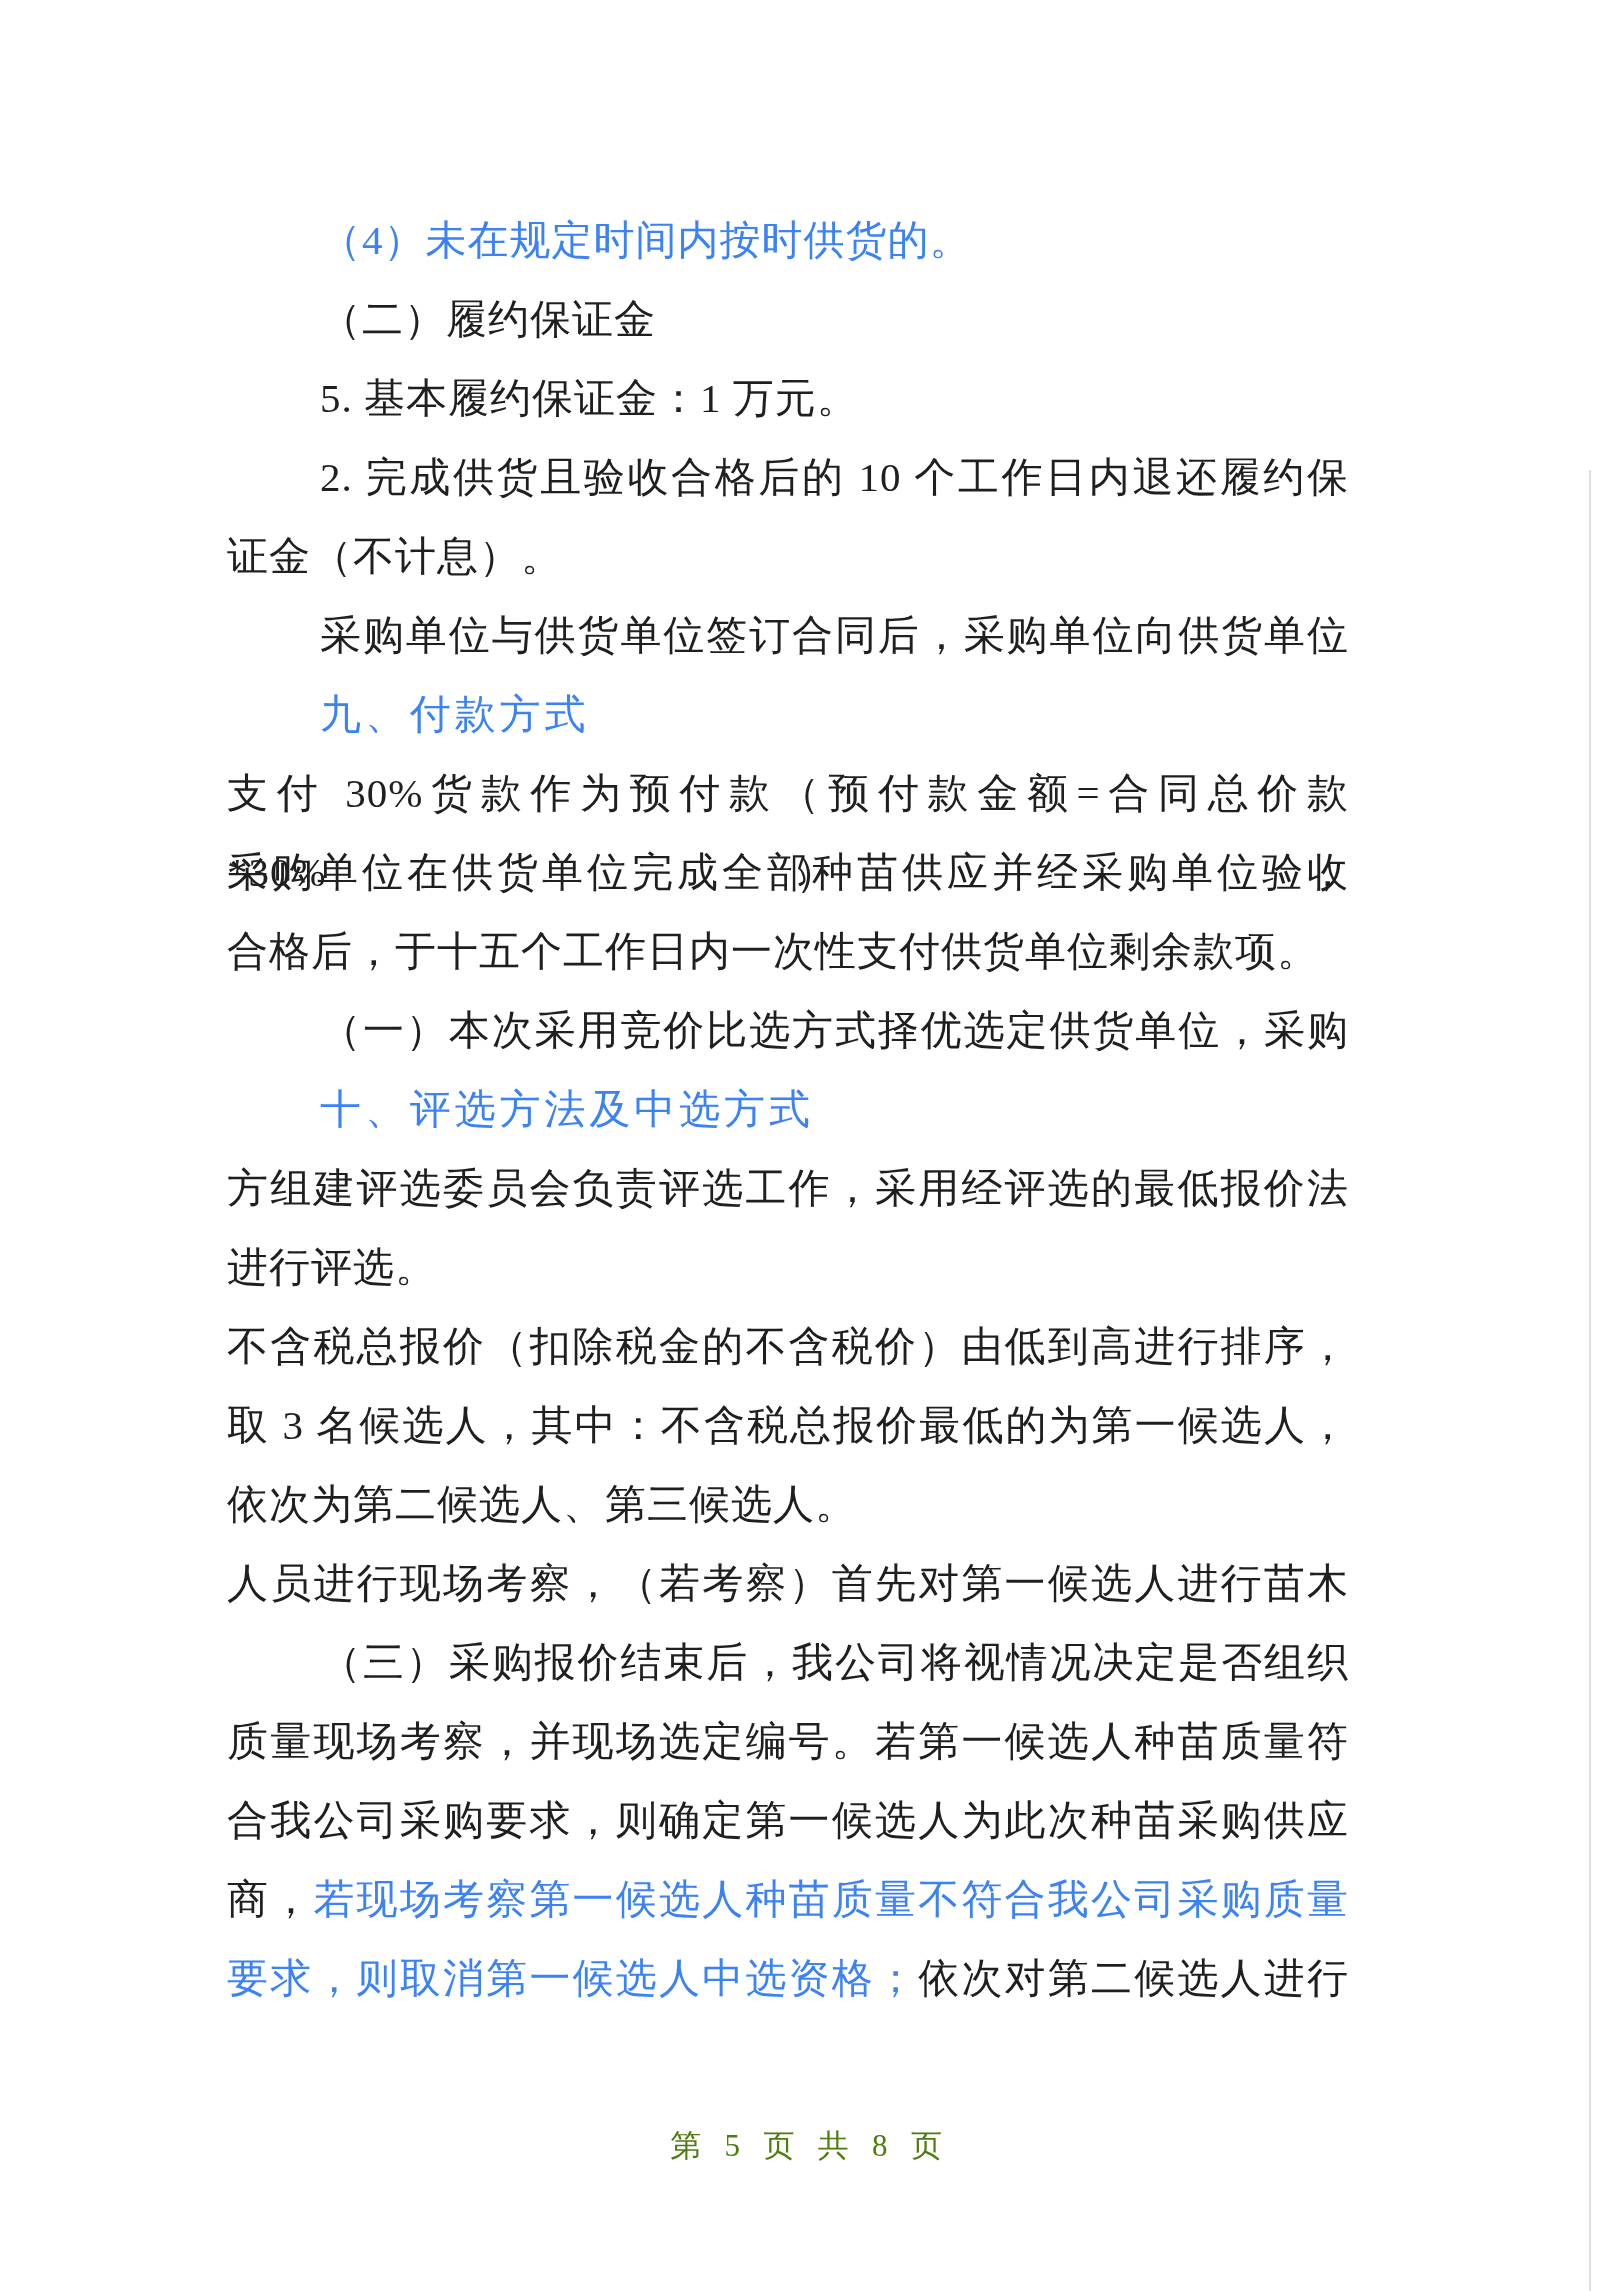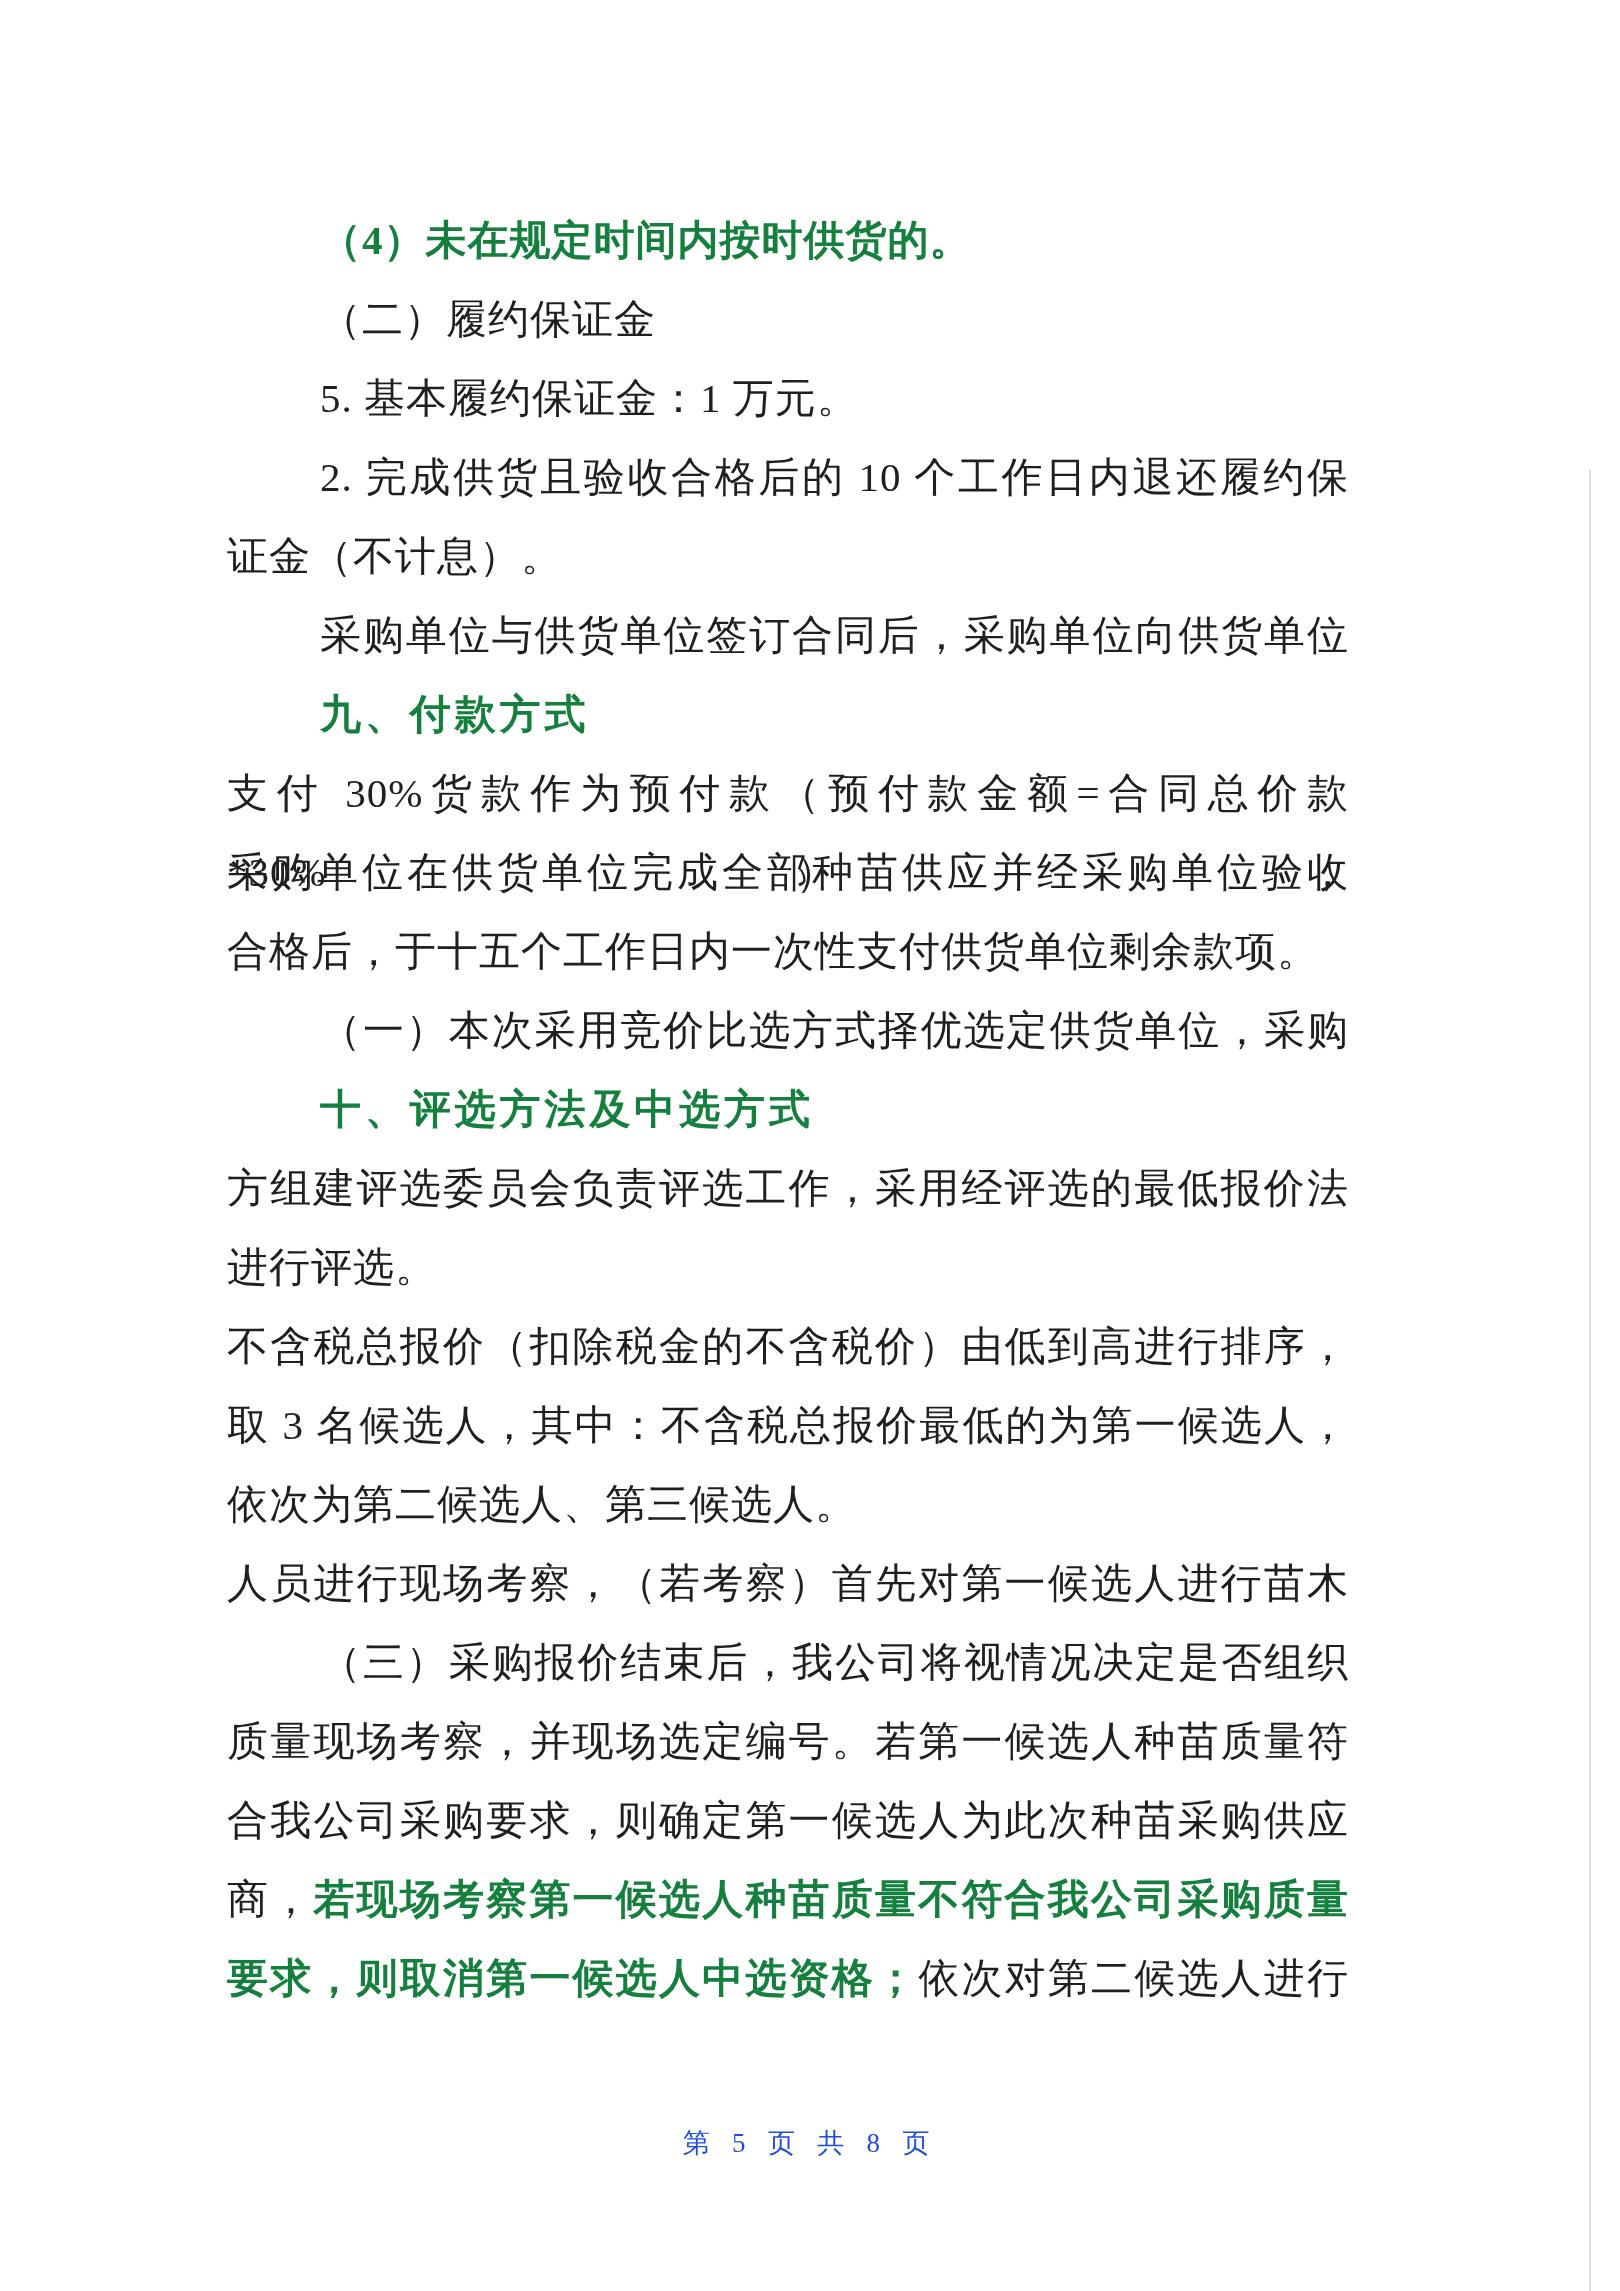--- a/index.html
+++ b/index.html
@@ -27,30 +27,30 @@
     overflow: visible;
   }
   .line.indent { text-indent: 93px; }
   .line.fill { text-align: justify; text-align-last: justify; }
   .line.heading {
     font-family: "Liberation Sans", sans-serif;
     font-weight: 700;
     letter-spacing: 3.9px;
     color: #111111;
   }
-  .b { font-weight: 700; color: #15803d; }
+  .b { font-weight: 400; color: #3b82f6; }
   #page-footer {
     position: absolute;
     top: 2125px;
     left: 0;
     width: 100%;
     text-align: center;
-    font-size: 27px;
+    font-size: 31px;
     letter-spacing: 7.8px;
-    color: #1d4ed8;
+    color: #4d7c0f;
     font-family: "Liberation Serif", serif;
   }
   #scan-edge-line {
     position: absolute;
     left: 1589px;
     top: 470px;
     width: 2px;
     height: 1821px;
     background: #d2d9d2;
     opacity: 0.8;

